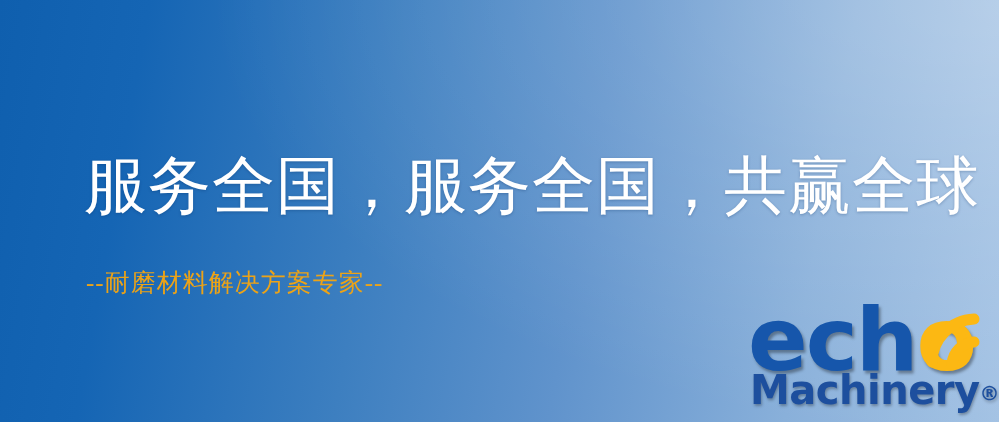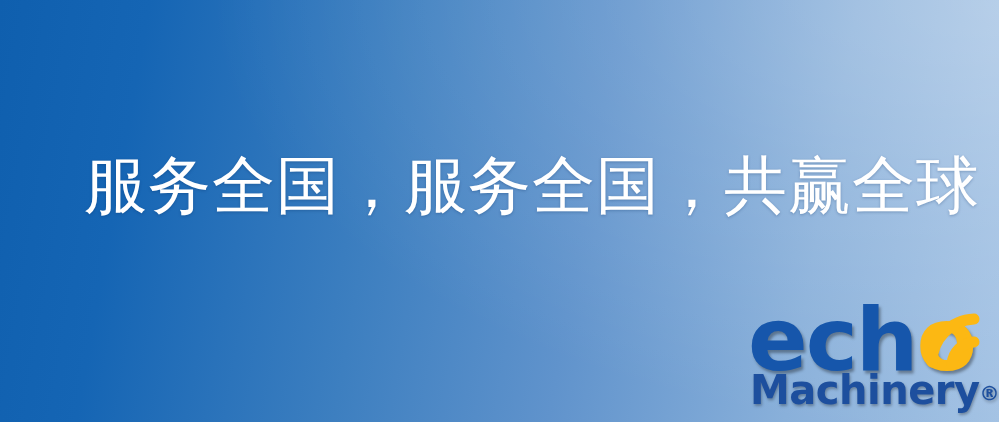--- a/index.html
+++ b/index.html
@@ -106,20 +106,21 @@
 </style>
 </head>
 <body>
 
 <div class="banner">
 
   <div class="banner-sheen"></div>
 
   <div class="headline">服务全国，服务全国，共赢全球</div>
 
+  <div class="subtitle">--耐磨材料解决方案专家--</div>
 
   <div class="logo">
 
     <div class="logo-word"><span>ech</span><span class="o-yellow">o</span></div>
 
     <div class="logo-waves">
       <svg width="86" height="80" viewBox="0 0 86 80" xmlns="http://www.w3.org/2000/svg">
         <g fill="none" stroke="#fcb813" stroke-linecap="round">
           <path d="M 16 70 A 44 44 0 0 1 58 27" stroke-width="11"></path>
           <path d="M 36 72 A 24 24 0 0 1 58 50" stroke-width="11"></path>

